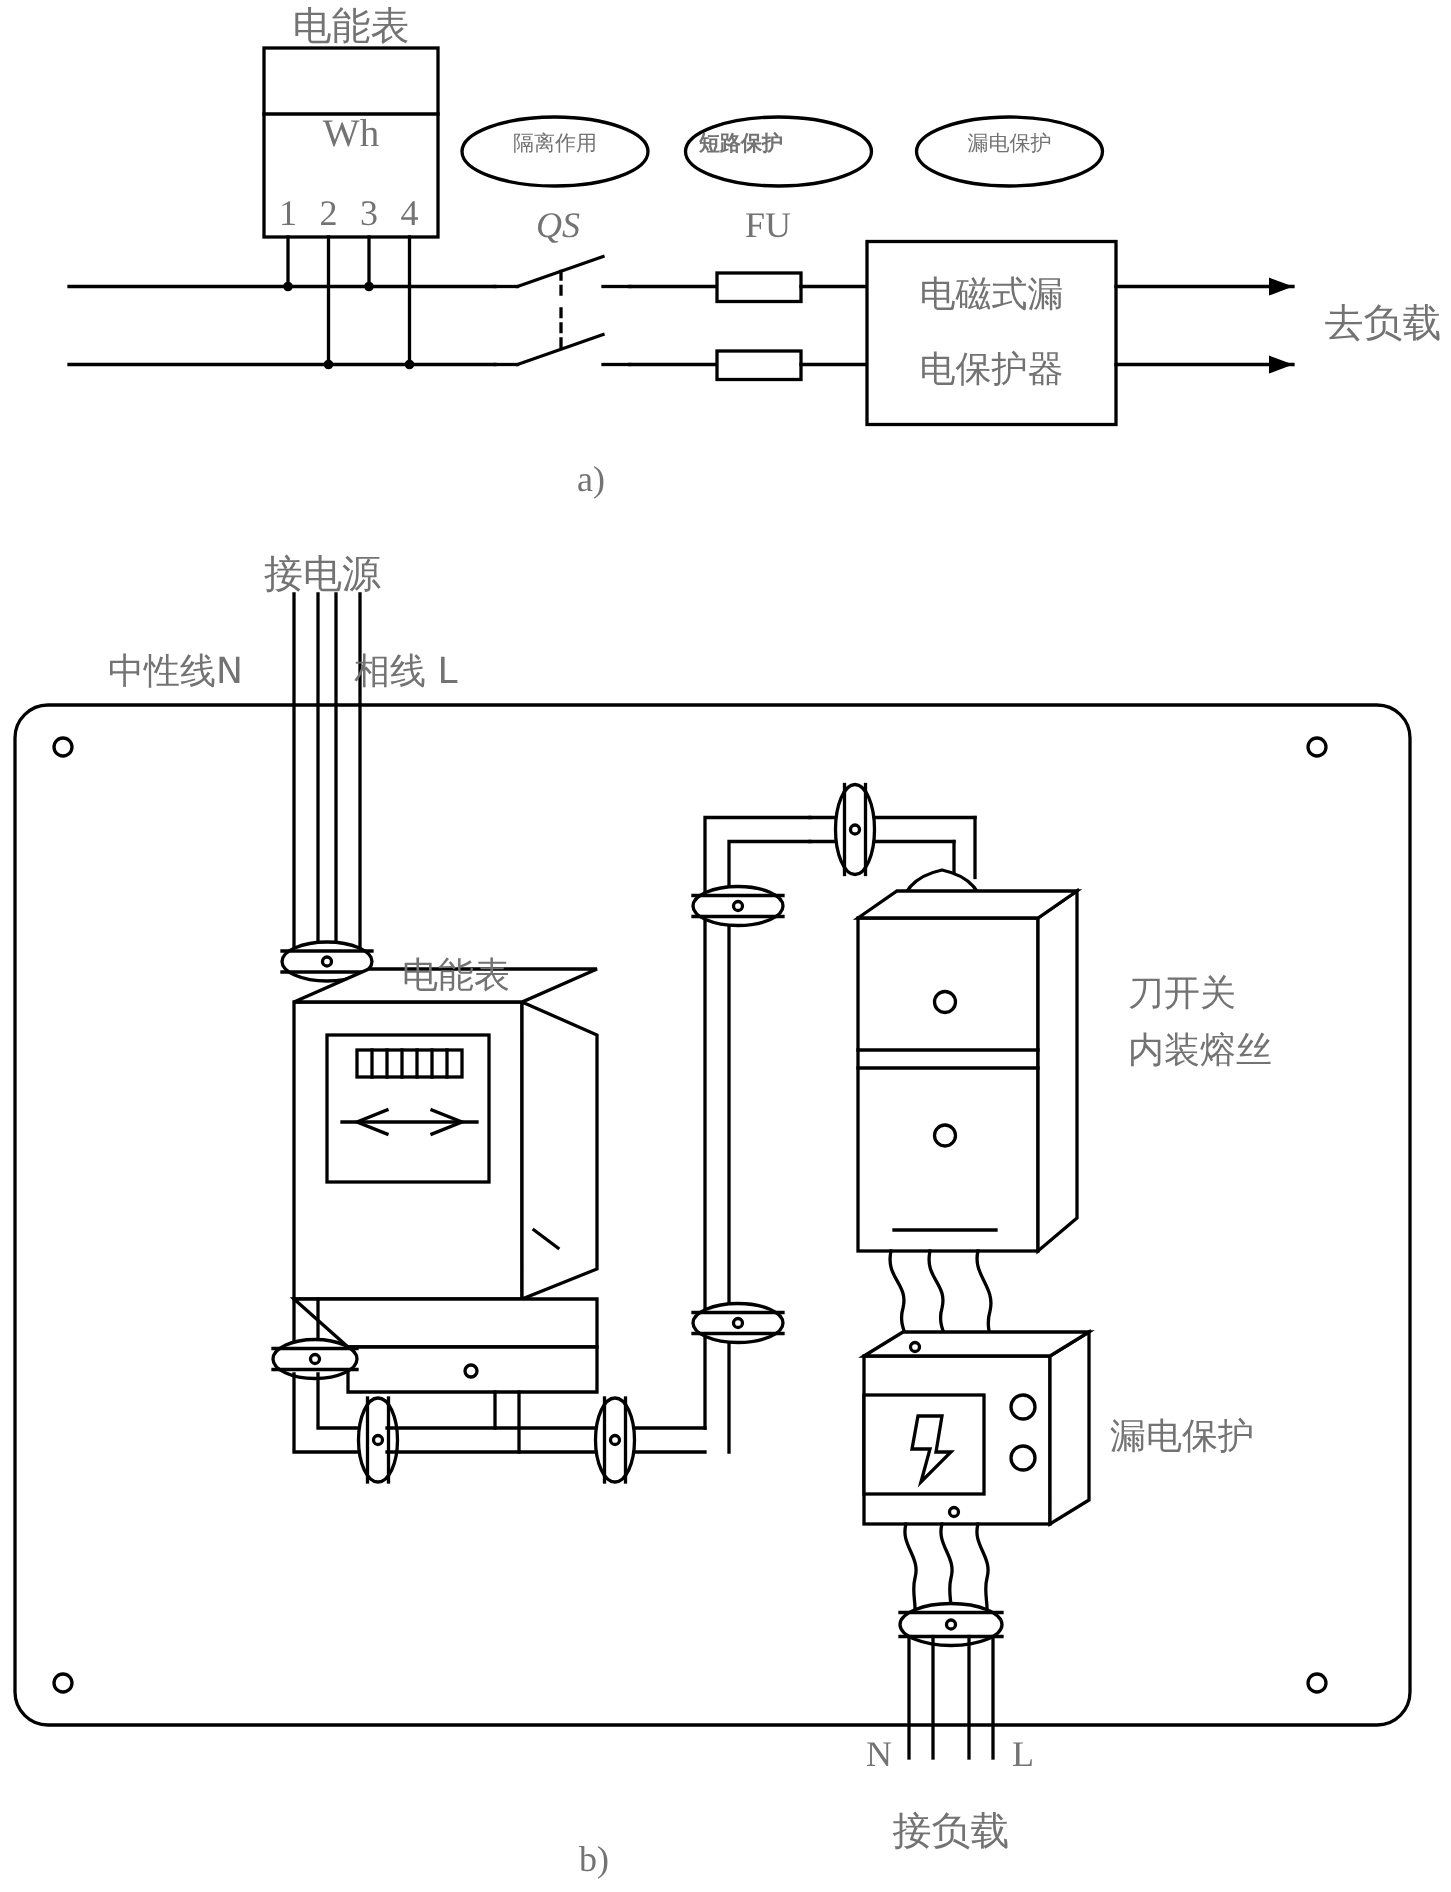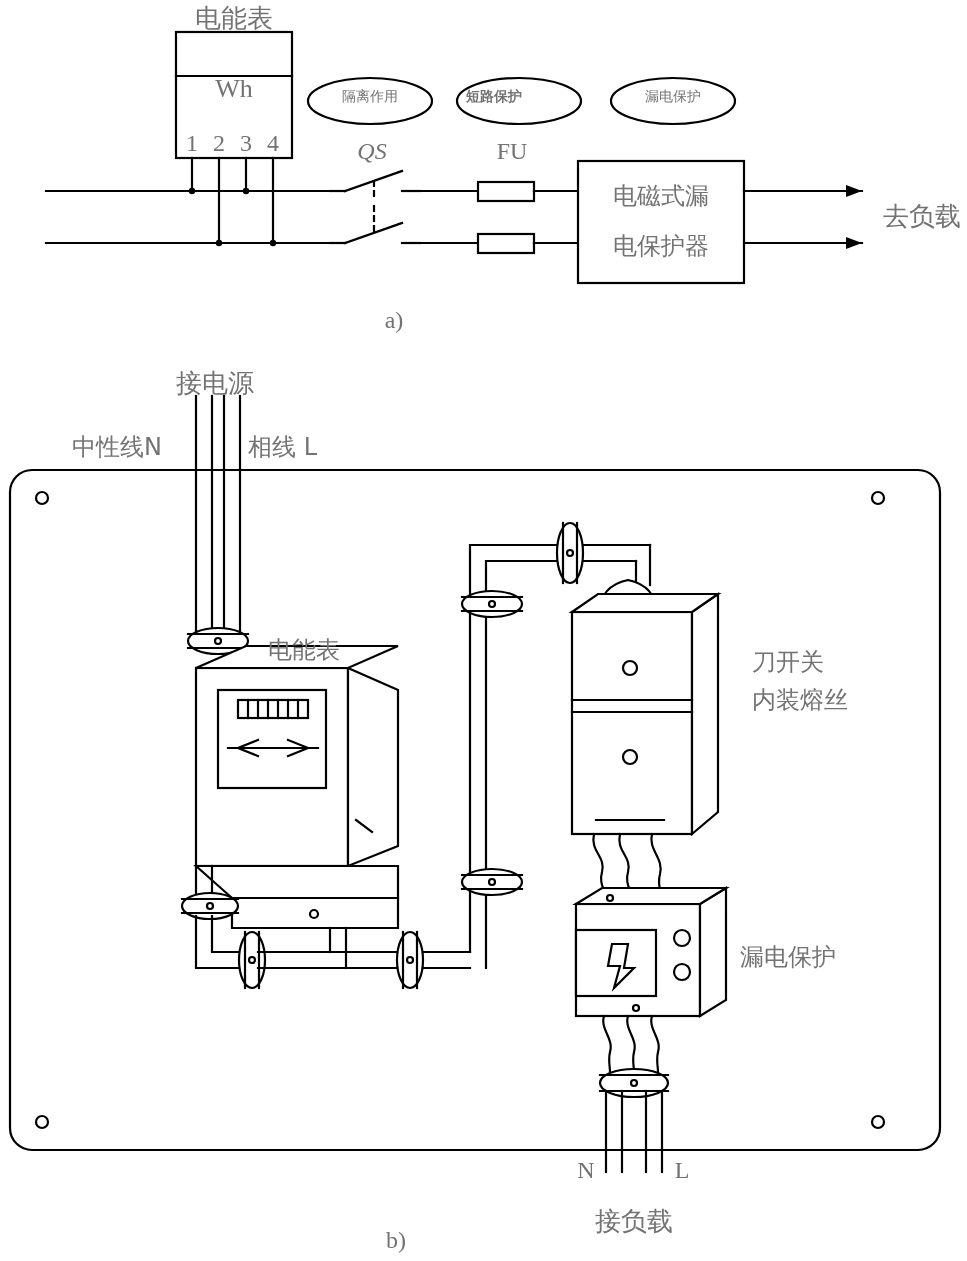--- a/index.html
+++ b/index.html
@@ -273,21 +273,21 @@
 
   <div class="lbl cn f24 center" style="left:661px; top:184px;">电磁式漏</div>
   <div class="lbl cn f24 center" style="left:661px; top:234px;">电保护器</div>
 
   <div class="lbl cn f26" style="left:883px; top:203px;">去负载</div>
 
   <div class="lbl lat f24 center" style="left:394px; top:308px;">a)</div>
 
   <div class="lbl cn f26 center" style="left:215px; top:370px;">接电源</div>
   <div class="lbl cn f24" style="left:72px; top:435px;">中性线N</div>
-  <div class="lbl cn f24" style="left:236px; top:435px;margin-left:12px;">相线 L</div>
+  <div class="lbl cn f24" style="left:236px; top:435px;">相线 L</div>
 
   <div class="lbl cn f24" style="left:268px; top:638px;">电能表</div>
 
   <div class="lbl cn f24" style="left:752px; top:650px;">刀开关</div>
   <div class="lbl cn f24" style="left:752px; top:688px;">内装熔丝</div>
 
   <div class="lbl cn f24" style="left:740px; top:945px;">漏电保护</div>
 
   <div class="lbl lat f24 center" style="left:586px; top:1158px;">N</div>
   <div class="lbl lat f24 center" style="left:682px; top:1158px;">L</div>

